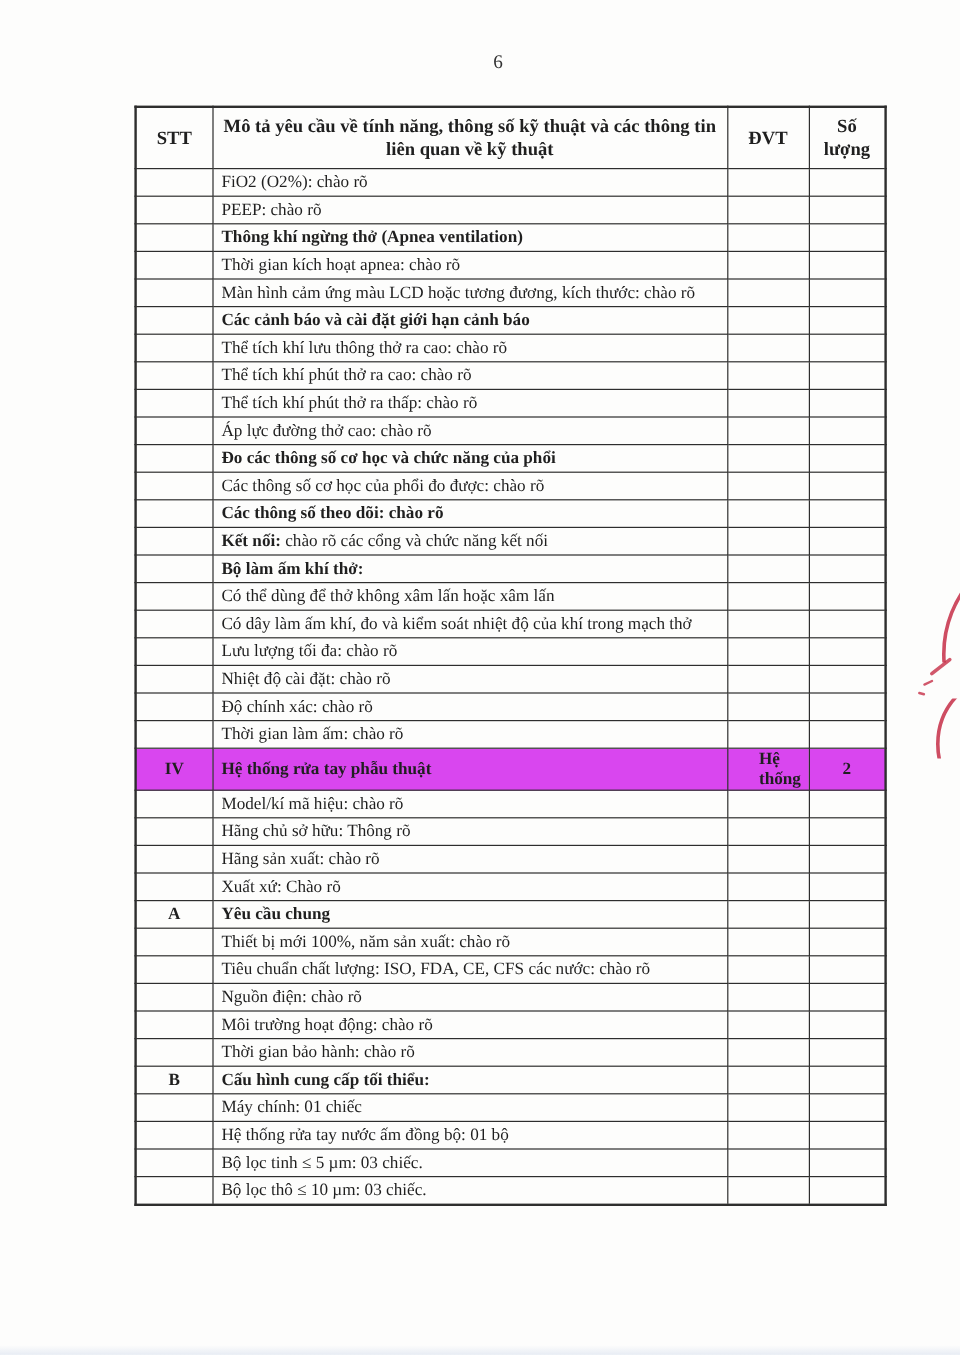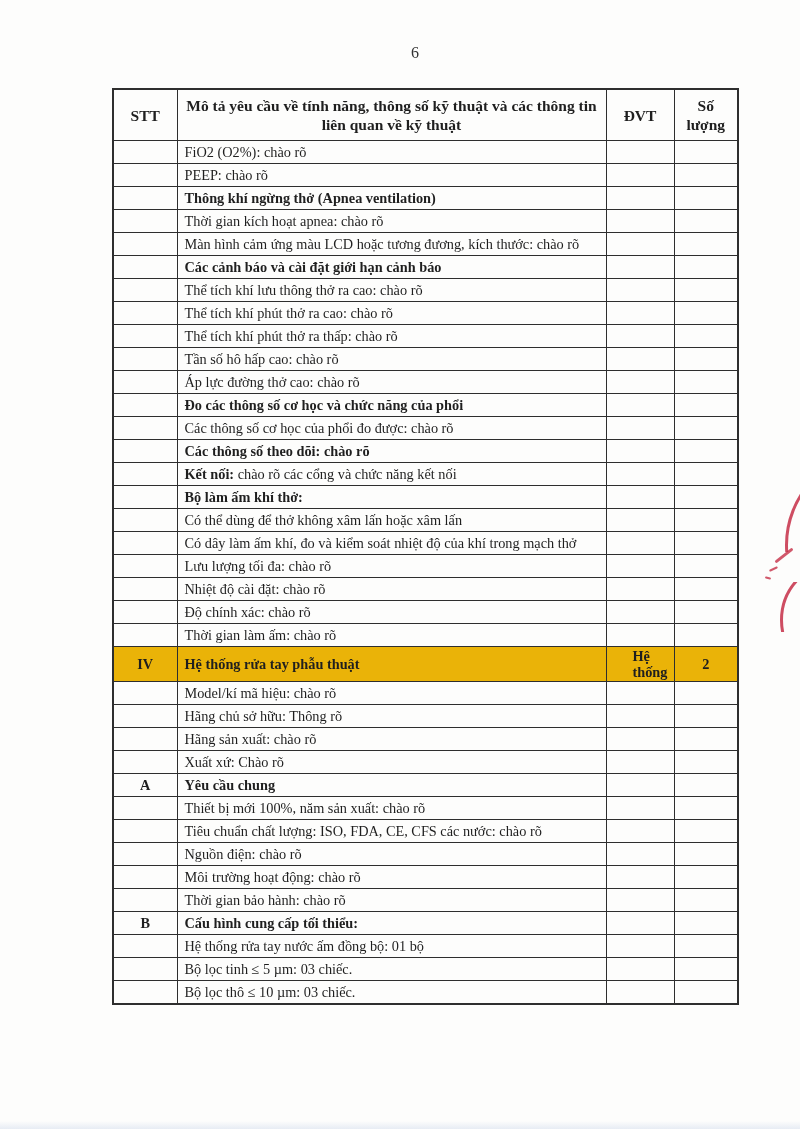--- a/index.html
+++ b/index.html
@@ -29,21 +29,21 @@
     border:1px solid #2e2e2e;
     font-size:14.3px;line-height:17px;
     padding:2px 5px;vertical-align:middle;height:18px;
     background:#fdfdfc;
   }
   .c-stt{text-align:center;font-weight:bold;}
   .c-desc{text-align:left;padding-left:7px !important;}
   .c-dvt{text-align:center;padding:1px 26px !important;}
   .c-qty{text-align:center;}
   td.bold{font-weight:bold;}
-  tr.shaded td{background:#eab308;}
+  tr.shaded td{background:#d946ef;}
   tr.shaded .c-dvt{line-height:16px;}
   
   .stamp{position:absolute;left:755px;top:450px;width:45px;height:192px;}
   .arc-clip{position:absolute;overflow:hidden;}
   .a1{left:20px;top:20px;width:25px;height:82px;}
   .a2{left:7px;top:132px;width:38px;height:50px;}
   .circ{position:absolute;border-radius:50%;box-sizing:border-box;
         border:3px solid rgba(198,46,70,0.85);}
   .c1{left:10px;top:-20px;width:190px;height:190px;}
   .c2{left:18px;top:-22px;width:120px;height:120px;}
@@ -128,26 +128,20 @@
           <td class="c-qty"></td>
         </tr>
         <tr>
           <td class="c-stt"></td>
           <td class="c-desc">Thể tích khí phút thở ra thấp: chào rõ</td>
           <td class="c-dvt"></td>
           <td class="c-qty"></td>
         </tr>
         <tr>
           <td class="c-stt"></td>
-          <td class="c-desc">Tần số hô hấp cao: chào rõ</td>
-          <td class="c-dvt"></td>
-          <td class="c-qty"></td>
-        </tr>
-        <tr>
-          <td class="c-stt"></td>
           <td class="c-desc">Áp lực đường thở cao: chào rõ</td>
           <td class="c-dvt"></td>
           <td class="c-qty"></td>
         </tr>
         <tr>
           <td class="c-stt bold"></td>
           <td class="c-desc bold">Đo các thông số cơ học và chức năng của phổi</td>
           <td class="c-dvt bold"></td>
           <td class="c-qty bold"></td>
         </tr>
@@ -275,20 +269,26 @@
           <td class="c-stt"></td>
           <td class="c-desc">Thời gian bảo hành: chào rõ</td>
           <td class="c-dvt"></td>
           <td class="c-qty"></td>
         </tr>
         <tr>
           <td class="c-stt bold">B</td>
           <td class="c-desc bold">Cấu hình cung cấp tối thiểu:</td>
           <td class="c-dvt bold"></td>
           <td class="c-qty bold"></td>
+        </tr>
+        <tr>
+          <td class="c-stt"></td>
+          <td class="c-desc">Máy chính: 01 chiếc</td>
+          <td class="c-dvt"></td>
+          <td class="c-qty"></td>
         </tr>
         <tr>
           <td class="c-stt"></td>
           <td class="c-desc">Hệ thống rửa tay nước ấm đồng bộ: 01 bộ</td>
           <td class="c-dvt"></td>
           <td class="c-qty"></td>
         </tr>
         <tr>
           <td class="c-stt"></td>
           <td class="c-desc">Bộ lọc tinh ≤ 5 µm: 03 chiếc.</td>

